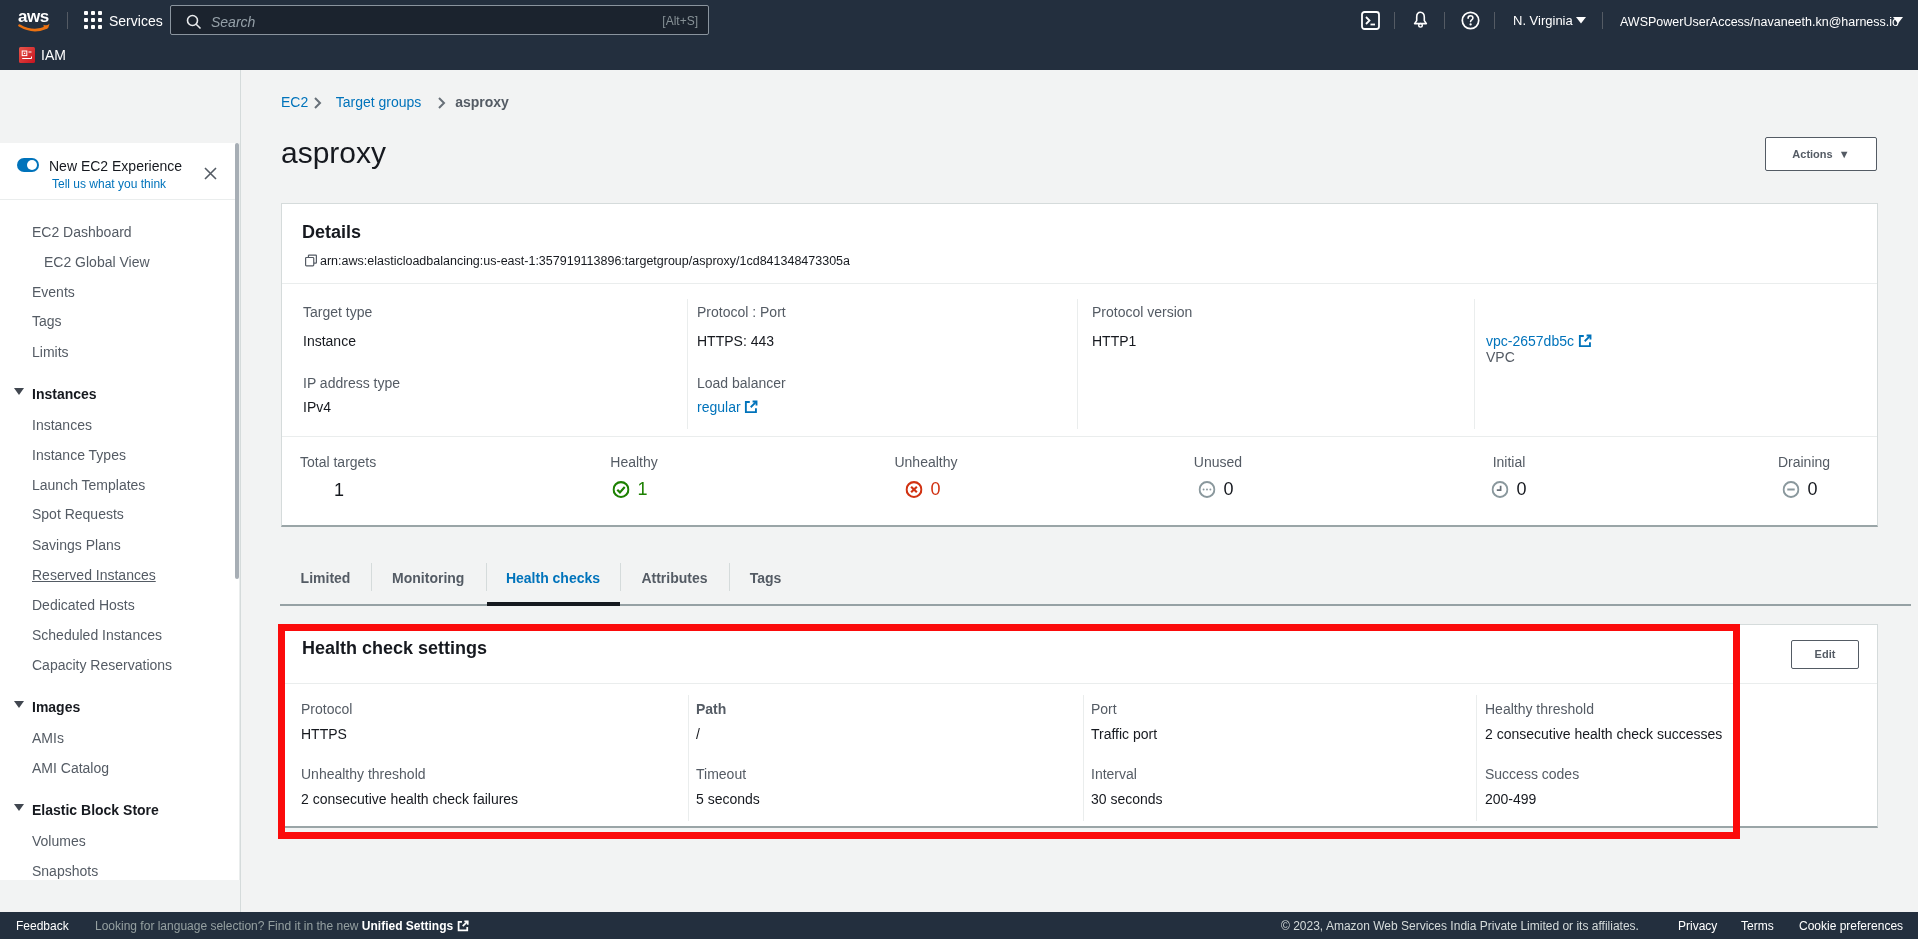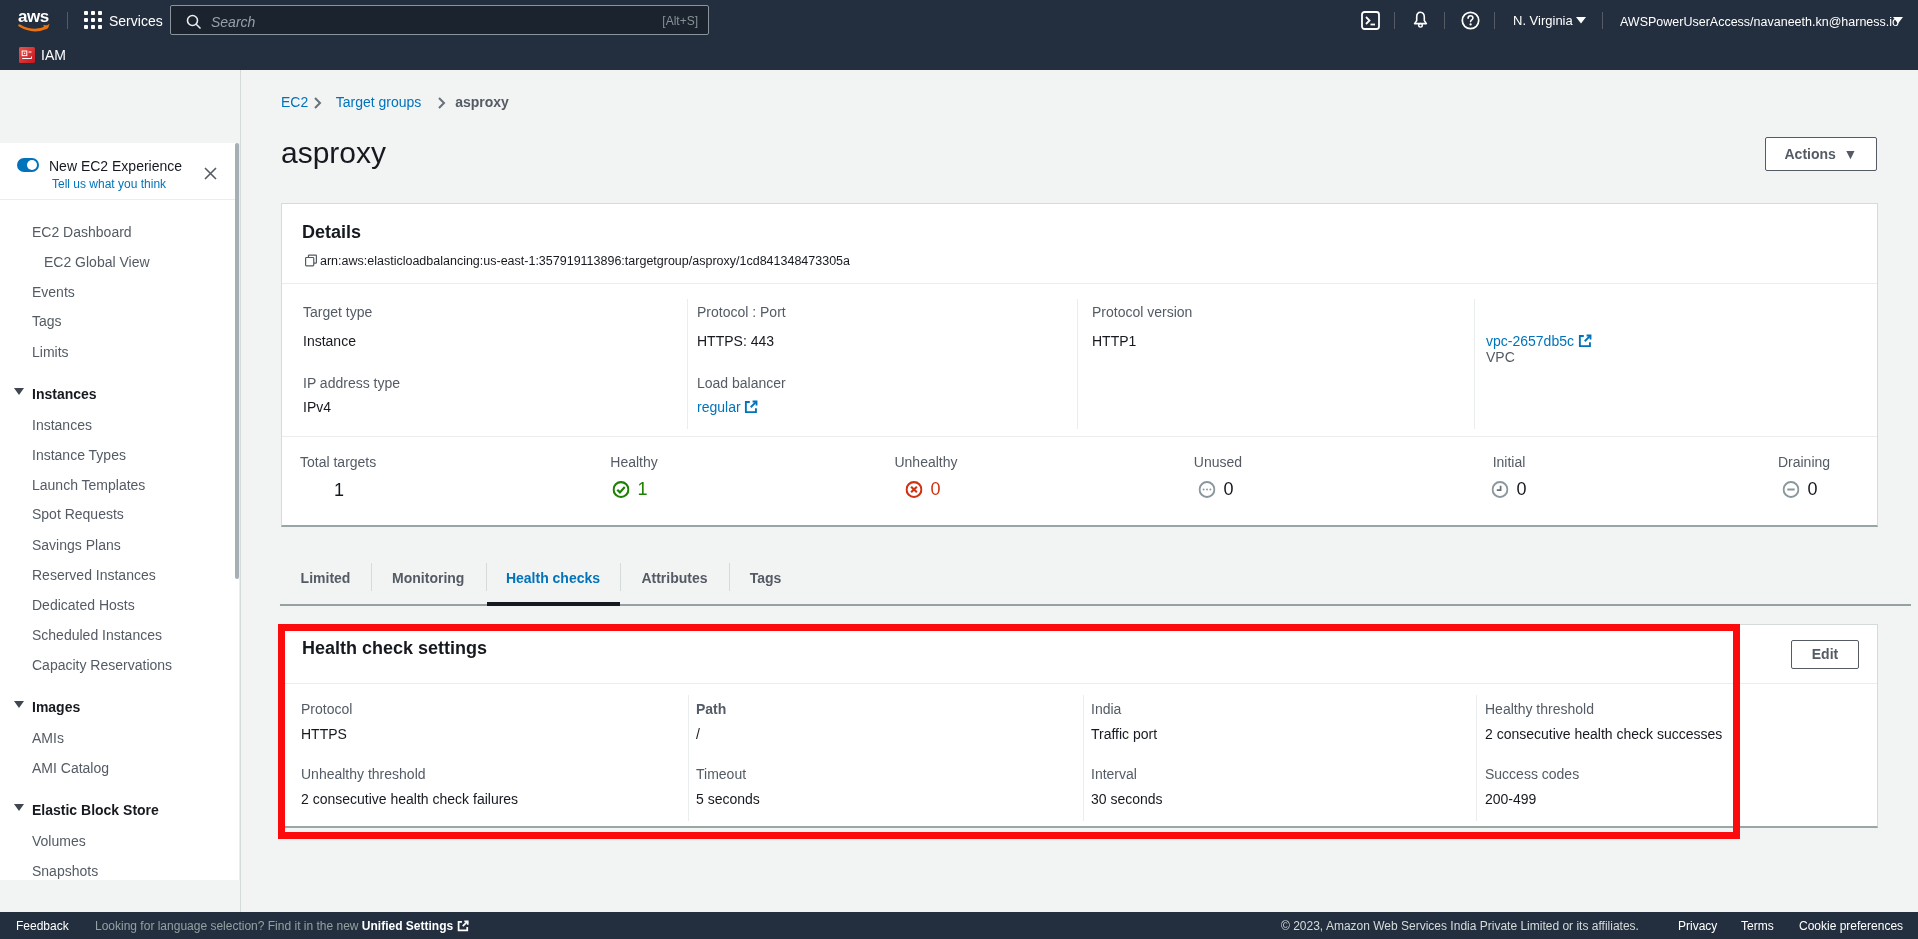--- a/index.html
+++ b/index.html
@@ -29,21 +29,21 @@
   
   #main { position:absolute; left:241px; top:70px; width:1677px; height:842px; background:#f2f3f3; }
   .link { color:#0073bb; text-decoration:none; }
   .card { position:absolute; background:#ffffff; border:1px solid #d5dbdb; border-bottom:2px solid #9aa5a7; }
   .lbl { color:#545b64; font-size:14px; position:absolute; white-space:nowrap; }
   .val { color:#16191f; font-size:14px; position:absolute; white-space:nowrap; }
   .vline { position:absolute; width:1px; background:#eaeded; }
   .hline { position:absolute; height:1px; background:#eaeded; }
 
   .btn { position:absolute; background:#ffffff; border:1px solid #545b64; border-radius:2px;
-    color:#545b64; font-weight:bold; font-size:14px; text-align:center; }
+    color:#545b64; font-weight:bold; font-size:11px; text-align:center; }
 
   
   .st-lbl { position:absolute; font-size:14px; color:#545b64; transform:translateX(-50%); white-space:nowrap;}
   .st-grp { position:absolute; transform:translateX(-50%); white-space:nowrap; font-size:18px; }
 
   
   .tab { position:absolute; top:493px; height:30px; font-size:14px; font-weight:bold; color:#545b64;
      text-align:center; line-height:30px; }
   .tab-div { position:absolute; width:1px; top:493px; height:28px; background:#d5dbdb; }
 
@@ -151,21 +151,21 @@
   <div class="side-item" style="top:214px;">Events</div>
   <div class="side-item" style="top:243px;">Tags</div>
   <div class="side-item" style="top:274px;">Limits</div>
   <div class="side-tri" style="top:318px;"></div>
   <div class="side-head" style="top:316px;">Instances</div>
   <div class="side-item" style="top:347px;">Instances</div>
   <div class="side-item" style="top:377px;">Instance Types</div>
   <div class="side-item" style="top:407px;">Launch Templates</div>
   <div class="side-item" style="top:436px;">Spot Requests</div>
   <div class="side-item" style="top:467px;">Savings Plans</div>
-  <div class="side-item" style="top:497px;">Reserved Instances</div>
+  <div class="side-item" style="top:497px;text-decoration:underline;">Reserved Instances</div>
   <div class="side-item" style="top:527px;">Dedicated Hosts</div>
   <div class="side-item" style="top:557px;">Scheduled Instances</div>
   <div class="side-item" style="top:587px;">Capacity Reservations</div>
   <div class="side-tri" style="top:631px;"></div>
   <div class="side-head" style="top:629px;">Images</div>
   <div class="side-item" style="top:660px;">AMIs</div>
   <div class="side-item" style="top:690px;">AMI Catalog</div>
   <div class="side-tri" style="top:734px;"></div>
   <div class="side-head" style="top:732px;">Elastic Block Store</div>
   <div class="side-item" style="top:763px;">Volumes</div>
@@ -303,21 +303,21 @@
     <div class="lbl" style="left:19px;   top:76px;">Protocol</div>
     <div class="val" style="left:19px;   top:101px;">HTTPS</div>
     <div class="lbl" style="left:19px;   top:141px;">Unhealthy threshold</div>
     <div class="val" style="left:19px;   top:166px;">2 consecutive health check failures</div>
 
     <div class="lbl" style="left:414px;  top:76px;font-weight:bold;">Path</div>
     <div class="val" style="left:414px;  top:101px;">/</div>
     <div class="lbl" style="left:414px;  top:141px;">Timeout</div>
     <div class="val" style="left:414px;  top:166px;">5 seconds</div>
 
-    <div class="lbl" style="left:809px;  top:76px;">India</div>
+    <div class="lbl" style="left:809px;  top:76px;">Port</div>
     <div class="val" style="left:809px;  top:101px;">Traffic port</div>
     <div class="lbl" style="left:809px;  top:141px;">Interval</div>
     <div class="val" style="left:809px;  top:166px;">30 seconds</div>
 
     <div class="lbl" style="left:1203px; top:76px;">Healthy threshold</div>
     <div class="val" style="left:1203px; top:101px;">2 consecutive health check successes</div>
     <div class="lbl" style="left:1203px; top:141px;">Success codes</div>
     <div class="val" style="left:1203px; top:166px;">200-499</div>
   </div>
 

